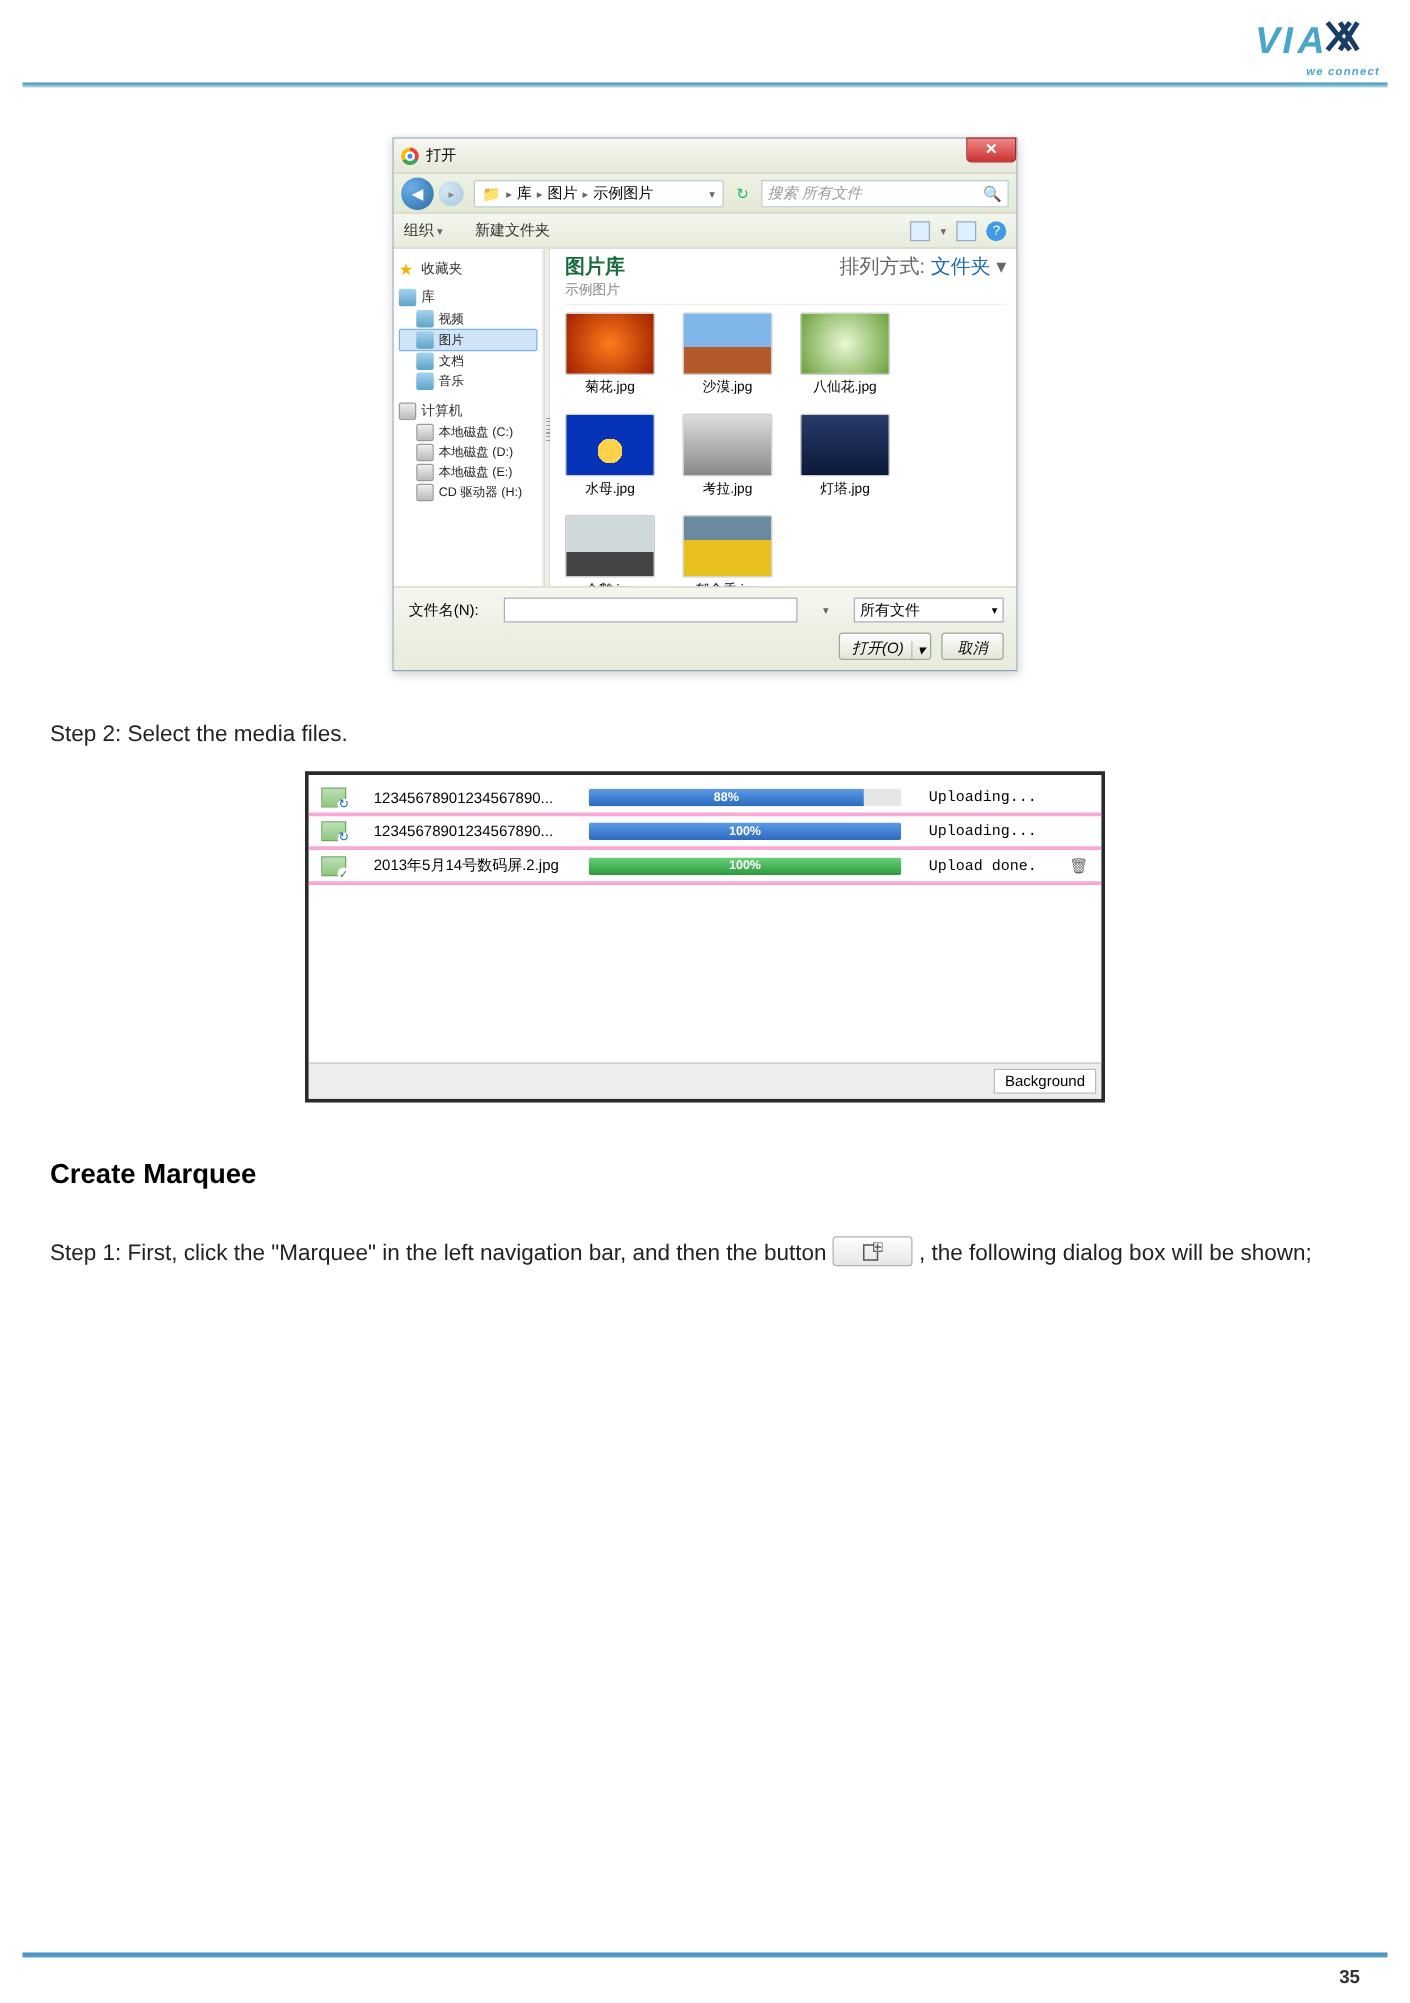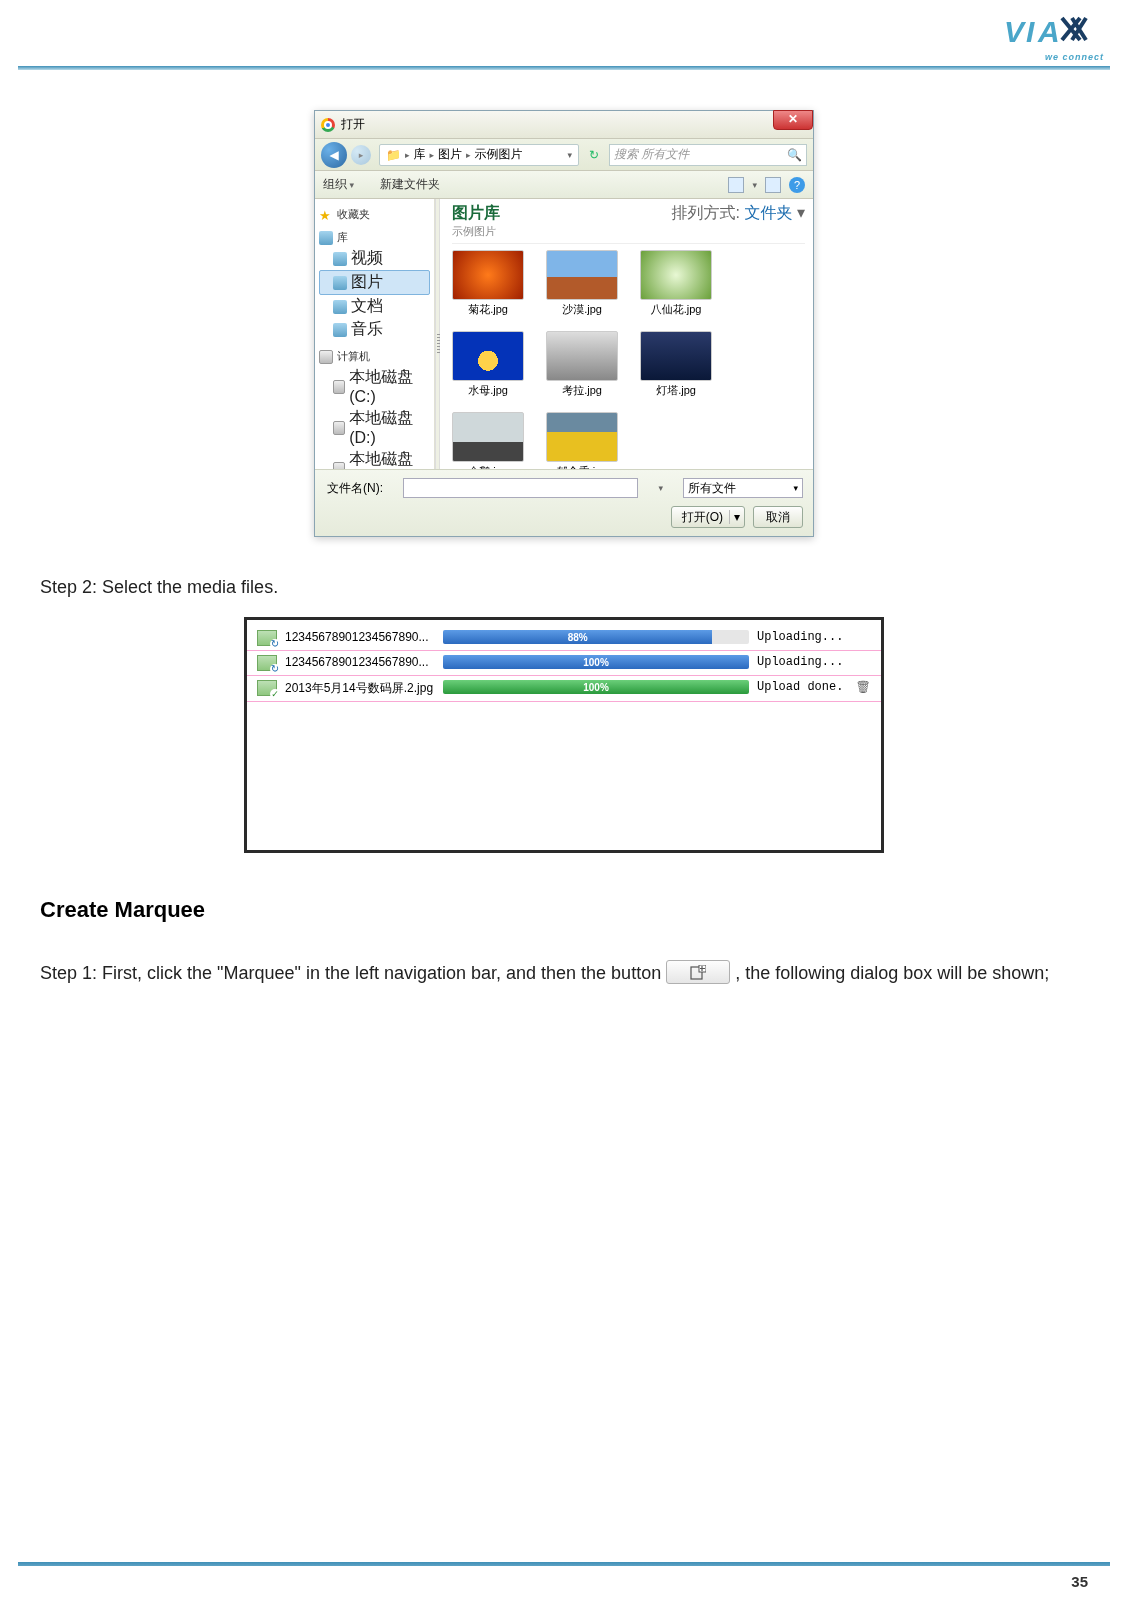--- a/index.html
+++ b/index.html
@@ -63,21 +63,21 @@
   }
   .win-toolbar .tb-item{ color:#333; }
   .tb-drop::after{content:" ▾"; font-size:9px; color:#666;}
   .tb-right{ margin-left:auto; display:flex; gap:8px; align-items:center;}
   .tb-icon{ width:16px;height:16px; border:1px solid #9ab; background:#def; }
   .help-icon{ width:16px;height:16px;border-radius:50%;background:#3d9be8;color:#fff;text-align:center;font-size:11px;line-height:16px;}
   .win-body{ display:flex; height:270px; background:#fff;}
   .sidebar{ width:120px; border-right:1px solid #e0e0d4; padding:6px 4px; overflow:hidden;}
   .side-group{ margin-bottom:8px;}
   .side-hdr{ display:flex; align-items:center; gap:4px; font-size:11px; color:#333; margin:2px 0;}
-  .side-item{ display:flex; align-items:center; gap:4px; font-size:16px; color:#222; padding:1px 0 1px 14px;}
+  .side-item{ display:flex; align-items:center; gap:4px; font-size:10px; color:#222; padding:1px 0 1px 14px;}
   .side-item.sel{ background:#cfe5f7; border:1px solid #7fb4de; border-radius:2px; padding-left:13px;}
   .ico{ width:14px;height:14px; display:inline-block;}
   .star{ color:#f0b400; font-size:13px;}
   .fold-blue{ background:linear-gradient(#a4d4ee,#5fa3c9); border-radius:2px;}
   .drive{ background:linear-gradient(#eee,#bbb); border:1px solid #999; border-radius:2px;}
   .splitter{ width:5px; background:#eef0e4; border-left:1px solid #ddd; border-right:1px solid #ddd; position:relative;}
   .splitter .grip{position:absolute;top:50%;left:1px;width:3px;height:20px;background:repeating-linear-gradient(#999 0 1px,transparent 1px 3px);}
   .content{ flex:1; padding:4px 8px 0 12px; overflow:hidden;}
   .content-hdr{ display:flex; align-items:baseline; justify-content:space-between; border-bottom:1px solid #eee; padding-bottom:4px; margin-bottom:6px;}
   .lib-title{ color:#1a6b3b; font-size:16px; font-weight:600;}
@@ -86,36 +86,36 @@
   .arrange .link{ color:#1b6caf;}
   .thumbs{ display:flex; flex-wrap:wrap; gap:14px 22px;}
   .thumb{ width:72px; text-align:center; font-size:11px;}
   .thumb .pic{ width:72px;height:50px; border:1px solid #ccc; border-radius:2px; margin-bottom:2px;}
   .win-footer{ background:linear-gradient(#f4f7ee,#e6ebdb); padding:8px 10px; border-top:1px solid #d0d4c2;}
   .fn-row{ display:flex; align-items:center; gap:20px; margin-bottom:8px;}
   .fn-label{ width:58px; text-align:right;}
   .fn-input{ flex:1; height:20px; border:1px solid #aab; background:#fff;}
   .fn-select{ width:120px; height:20px; border:1px solid #aab; background:#fff; padding:0 4px; display:flex; align-items:center; justify-content:space-between;}
   .btn-row{ display:flex; justify-content:flex-end; gap:8px;}
-  .win-btn{ height:22px; padding:0 12px; border:1px solid #9a9; background:linear-gradient(#fefefe,#e2e6d6); border-radius:3px; display:flex; align-items:center; font-size:12px;}
+  .win-btn{ height:22px; padding:0 12px; border:1px solid #9a9; background:linear-gradient(#fefefe,#e2e6d6); border-radius:3px; display:flex; align-items:flex-end; font-size:12px;font-style:italic;}
   .win-btn.split{ padding:0 4px 0 10px;}
   .win-btn .dd{ margin-left:6px; border-left:1px solid #bbb; padding-left:4px;}
 
   
   .doc-text { font-size: 18px; color:#222; margin:34px 0 14px 0; line-height:1.8;}
   .doc-h2 { font-size: 22px; font-weight:700; margin:44px 0 24px 0;}
 
   
   .upload-panel{
     width:640px; margin:0 auto; border:3px solid #2a2a2a; background:#eceeed; font-size:12px;
     font-family: "Segoe UI", Arial, sans-serif;
   }
   .upload-title{ text-align:center; background:#eceeed; padding:6px 0; border-bottom:1px solid #c6c6c6;}
   .upload-body{ background:#fff; height:230px; padding:6px 0; overflow:hidden;}
-  .u-row{ display:flex; padding:4px 10px; gap:8px; border-bottom:1px solid #f9a8d4;}
+  .u-row{ display:flex; align-items:center; padding:4px 10px; gap:22px; border-bottom:3px solid #f9a8d4;}
   .u-ico{ width:20px;height:16px; background:linear-gradient(#bde0b5,#8fc77f); border:1px solid #6fa860; position:relative;}
   .u-ico.up::after{content:"↻"; position:absolute; right:-4px; bottom:-4px; font-size:10px; color:#1b6caf; background:#fff; border-radius:50%; width:10px;height:10px; text-align:center; line-height:10px;}
   .u-ico.done::after{content:"✓"; position:absolute; right:-4px; bottom:-4px; font-size:9px; color:#2a8a2a; background:#fff; border-radius:50%; width:10px;height:10px; text-align:center; line-height:10px;}
   .u-name{ width:150px; overflow:hidden; white-space:nowrap; text-overflow:ellipsis;}
   .u-bar{ flex:1; height:14px; background:#e6e6e6; border-radius:2px; position:relative; overflow:hidden;}
   .u-fill{ height:100%; display:flex; align-items:center; justify-content:center; color:#fff; font-size:10px; font-weight:600;}
   .u-fill.blue{ background:linear-gradient(#5c9be6,#2b6abf);}
   .u-fill.green{ background:linear-gradient(#6bcf7a,#2a9a3c);}
   .u-status{ width:90px;font-family:Liberation Mono, monospace;}
   .u-del{ width:16px; color:#666; text-align:center;}
@@ -318,20 +318,23 @@
       <div class="u-row">
         <span class="u-ico done"></span>
         <span class="u-name">2013年5月14号数码屏.2.jpg</span>
         <span class="u-bar">
           <span class="u-fill green" style="width:100%">100%</span>
         </span>
         <span class="u-status">Upload done.</span>
         <span class="u-del">🗑</span>
       </div>
     </div>
+  <div class="upload-footer">
+    <span class="bg-btn">Background</span>
+  </div>
 </div>
 
 <h2 class="doc-h2">Create Marquee</h2>
 <p class="doc-text">
   <span>Step 1: First, click the "Marquee" in the left navigation bar, and then the button</span>
   <span class="inline-btn">
     <svg width="16" height="16" viewBox="0 0 16 16">
         <rect x="1" y="2" width="11" height="12" fill="none" stroke="#555" stroke-width="1.2"></rect>
         <rect x="9" y="0" width="7" height="7" fill="#fff" stroke="#555"></rect>
         <path d="M12 1 v5 M10 3.5 h5" stroke="#555" stroke-width="1.2"></path>

